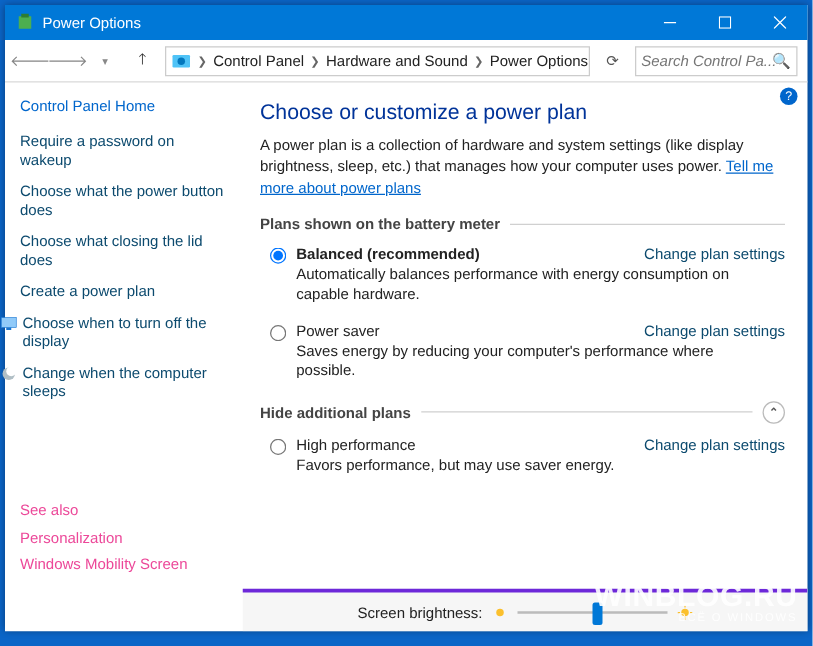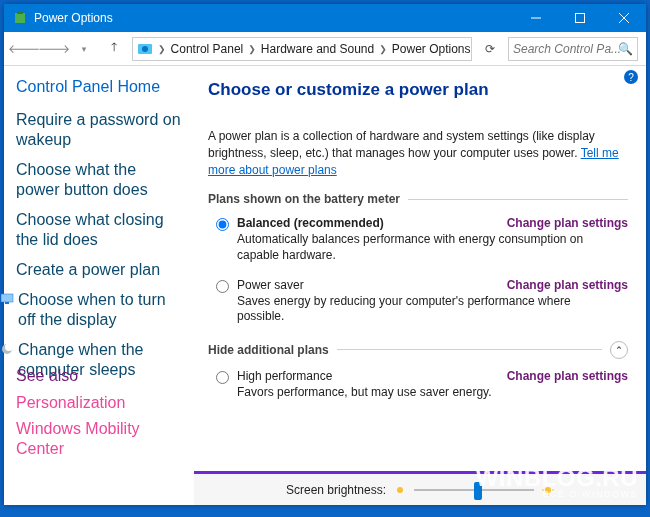--- a/index.html
+++ b/index.html
@@ -15,43 +15,43 @@
 .navbtn.enabled { color: #333; }
 .breadcrumb { flex: 1; display: flex; align-items: center; height: 24px; border: 1px solid #ccc; padding: 0 4px; font-size: 12px; gap: 2px; overflow: hidden; }
 .bc-icon { width: 16px; height: 16px; flex-shrink: 0; }
 .bc-sep { color: #666; padding: 0 3px; font-size: 9px; }
 .bc-item { color: #222; white-space: nowrap; cursor: pointer; }
 .refresh { width: 24px; height: 24px; display: flex; align-items: center; justify-content: center; color: #555; }
 .search { width: 130px; height: 24px; border: 1px solid #ccc; display: flex; align-items: center; padding: 0 4px; position: relative; }
 .search input { border: none; outline: none; width: 100%; font-size: 12px; color: #888; font-style: italic; background: transparent; }
 .search .sicon { position: absolute; right: 4px; color: #888; font-size: 12px; }
 .body { display: flex; height: calc(100% - 62px); }
-.sidebar { width: 190px; padding: 12px 12px; font-size: 16px; }
+.sidebar { width: 190px; padding: 12px 12px; font-size: 12px; }
 .sidebar .home { color: #0066cc; margin-bottom: 14px; display: block; }
 .sidebar .link { color: #0c4a6e; display: block; margin-bottom: 10px; line-height: 1.25; cursor: pointer; }
 .sidebar .link.withicon { display: flex; align-items: flex-start; gap: 4px; margin-left: -16px; justify-content: space-between; }
 .sidebar .link.withicon .licon { width: 14px; height: 14px; flex-shrink: 0; margin-top: 1px; }
 .seealso { position: absolute; bottom: 40px; left: 12px; width: 170px; }
-.seealso .head { color: #701a75; margin-bottom: 8px; }
+.seealso .head { color: #ec4899; margin-bottom: 8px; }
 .seealso .link { color: #ec4899; display: block; margin-bottom: 6px; cursor: pointer; }
 .content { flex: 1; padding: 14px 18px 40px 14px; font-size: 12px; color: #222; position: relative; overflow: hidden; }
 .help { position: absolute; top: 4px; right: 8px; width: 14px; height: 14px; background: #0066cc; color: #fff; border-radius: 50%; font-size: 10px; display: flex; align-items: center; justify-content: center; }
-h1.main { color: #003399; font-weight: bold; font-size: 17px; margin-bottom: 28px; }
+h1.main { color: #003399; font-weight: normal; font-size: 17px; margin-bottom: 8px; }
 .desc { font-size: 12px; line-height: 1.4; margin-bottom: 14px; }
 .desc a { color: #0066cc; text-decoration: underline; }
 .section-label { color: #444; font-size: 12px; display: flex; align-items: center; margin-bottom: 10px; margin-top: 6px; font-weight: bold; }
 .section-label .line { flex: 1; height: 1px; background: #d0d0d0; margin-left: 8px; }
 .expand-btn { width: 18px; height: 18px; border: 1px solid #bbb; border-radius: 50%; display: flex; align-items: center; justify-content: center; color: #555; margin-left: 8px; font-size: 9px; flex-shrink: 0; }
 .plan { display: flex; align-items: flex-start; margin-bottom: 4px; padding-left: 8px; }
 .plan input[type=radio] { margin-top: 2px; margin-right: 8px; }
 .plan-body { flex: 1; }
 .plan-head { display: flex; align-items: baseline; justify-content: flex-end; }
 .plan-name { font-size: 12px; }
 .plan-name.bold { font-weight: bold; }
-.plan-link { color: #701a75; margin-left: auto; font-size: 12px; cursor: pointer; font-weight: bold; }
+.plan-link { color: #0c4a6e; margin-left: auto; font-size: 12px; cursor: pointer; }
 .plan-desc { font-size: 12px; color: #222; margin-top: 2px; margin-bottom: 10px; line-height: 1.3; max-width: 360px; }
 .bottom-bar { position: absolute; bottom: 0; left: 0; right: 0; height: 34px; border-top: 3px solid #6d28d9; background: #f6f6f6; display: flex; align-items: center; justify-content: center; gap: 8px; font-size: 12px; }
 .sunicon { width: 12px; height: 12px; }
 .slider { position: relative; width: 120px; height: 20px; }
 .slider .track { position: absolute; top: 9px; left: 0; right: 0; height: 2px; background: #bbb; }
 .slider .thumb { position: absolute; top: 2px; left: 60px; width: 8px; height: 18px; background: #0078d7; border-radius: 2px; }
 .watermark { position: absolute; bottom: 18px; right: 12px; color: rgba(255,255,255,.9); font-family: Arial, sans-serif; text-align: right; pointer-events: none; }
 .watermark .big { font-size: 24px; font-weight: bold; letter-spacing: 0.5px; line-height: 0.9; }
 .watermark .small { font-size: 9px; letter-spacing: 1.5px; }
 </style>
@@ -129,21 +129,21 @@
         <span class="licon"><svg viewBox="0 0 14 14">
               <circle cx="7" cy="7" r="5" fill="#b0bec5"></circle>
               <circle cx="9" cy="5" r="4" fill="#fff"></circle>
             </svg></span>
         <span>Change when the computer sleeps</span>
       </a>
 
       <div class="seealso">
         <div class="head">See also</div>
         <a class="link">Personalization</a>
-        <a class="link">Windows Mobility Center</a>
+        <a class="link">Windows Mobility Screen</a>
       </div>
     </div>
 
     <div class="content">
       <div class="help">?</div>
       <h1 class="main">Choose or customize a power plan</h1>
       <p class="desc">
         <span>A power plan is a collection of hardware and system settings (like display brightness, sleep, etc.) that manages how your computer uses power. </span><a>Tell me more about power plans</a>
       </p>
 

